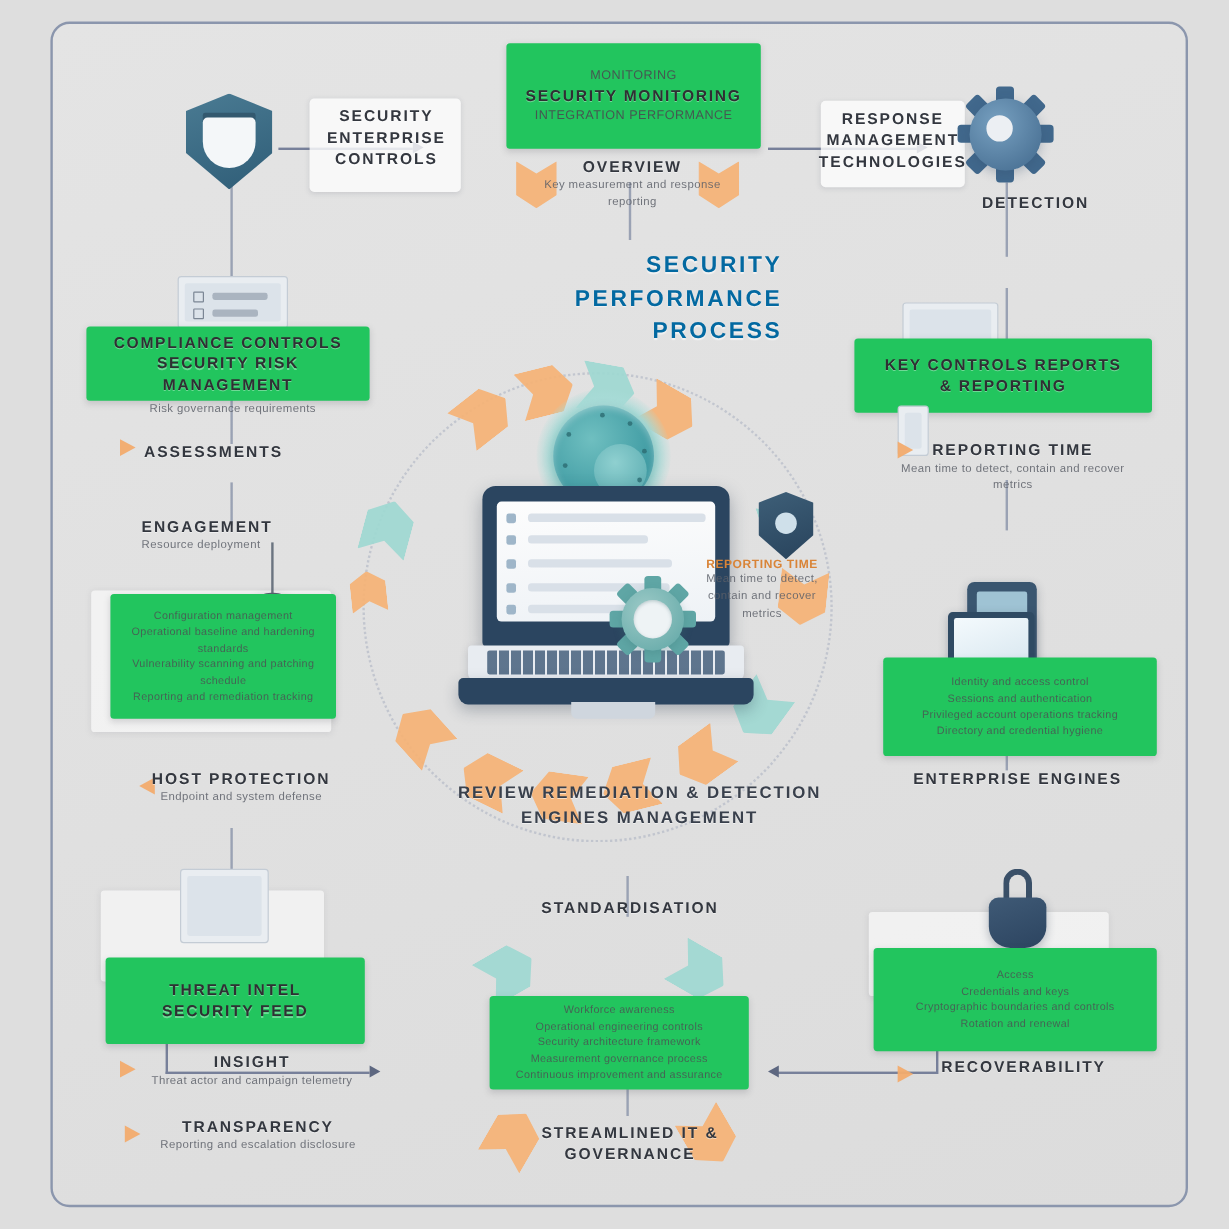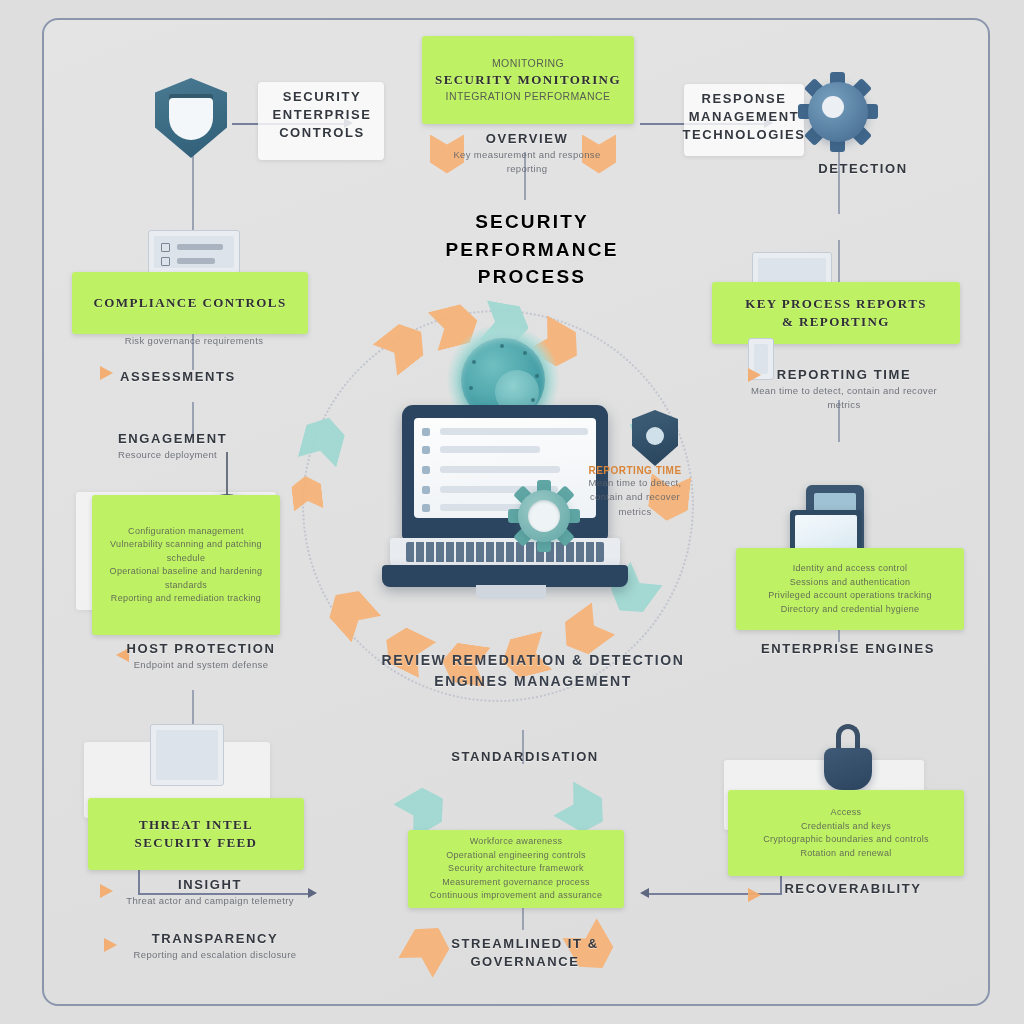--- a/index.html
+++ b/index.html
@@ -15,37 +15,36 @@
     position:absolute;
     left:42px; top:18px; width:948px; height:988px;
     border:2px solid #8b96ad;
     border-radius:16px;
     background:linear-gradient(160deg,#e4e4e4 0%, #e1e1e1 40%, #dcdcdc 100%);
   }
 
   
   .obox {
     position:absolute;
-    background:#bef264;
+    background:#22c55e;
     border-radius:3px;
     box-shadow:0 2px 5px rgba(90,90,100,.22);
     display:flex; flex-direction:column;
     align-items:center; justify-content:center;
     text-align:center;
     padding:6px 10px;
     color:#3b3b3b;
   }
   .obox .ln1 {
     font-weight:bold;
     letter-spacing:1.4px;
     font-size:13px;
     color:#2f2f33;
     text-shadow:0 1px 0 rgba(255,255,255,.35);
     line-height:1.35;
-    font-family:Liberation Serif, serif;
   }
   .obox .ln2 {
     font-size:10.5px;
     letter-spacing:.4px;
     color:#4a4a50;
     line-height:1.45;
     opacity:.88;
   }
   .obox .tiny {
     font-size:9px; letter-spacing:.3px; color:#4d4d52;
@@ -74,22 +73,22 @@
     position:absolute;
     background:rgba(253,253,253,.82);
     border-radius:4px;
     box-shadow:0 1px 4px rgba(100,105,120,.18);
   }
 
   
   #center-title {
     position:absolute;
     left:412px; top:208px; width:240px;
-    text-align:center;
-    color:#000000;
+    text-align:right;
+    color:#0369a1;
     font-weight:bold;
     font-size:19px;
     letter-spacing:2.2px;
     line-height:1.45;
     text-shadow:0 1px 1px rgba(255,255,255,.6);
   }
   #center-sub {
     position:absolute;
     left:378px; top:650px; width:310px;
     text-align:center;
@@ -504,20 +503,21 @@
 
 <div class="mon" style="left:148px;top:230px;width:92px;height:44px;">
   <div class="mon-in"></div>
   <div class="doc-chk" style="left:12px;top:12px;"></div>
   <div class="doc-chk" style="left:12px;top:26px;"></div>
   <div class="doc-line" style="left:28px;top:13px;width:46px;"></div>
   <div class="doc-line" style="left:28px;top:27px;width:38px;"></div>
 </div>
 <div class="obox" style="left:72px;top:272px;width:236px;height:62px;">
   <div class="ln1">COMPLIANCE CONTROLS</div>
+  <div class="ln1">SECURITY RISK MANAGEMENT</div>
 </div>
 <div class="cap" style="left:96px;top:334px;width:196px;">
   <div class="s">Risk governance requirements</div>
 </div>
 <div class="obul" style="left:100px;top:366px;"></div>
 <div class="cap" style="left:120px;top:368px;width:190px;text-align:left;">
   <div class="h">ASSESSMENTS</div>
 </div>
 <div class="cap" style="left:118px;top:430px;width:180px;text-align:left;">
   <div class="h">ENGAGEMENT</div>
@@ -528,24 +528,24 @@
 <div id="doc-l">
   <div class="doc-card"></div>
   <div class="doc-chk" style="left:10px;top:10px;"></div>
   <div class="doc-line" style="left:25px;top:11px;width:70px;"></div>
   <div class="doc-chk" style="left:10px;top:26px;"></div>
   <div class="doc-line" style="left:25px;top:27px;width:56px;"></div>
   <div class="doc-line" style="left:10px;top:46px;width:86px;"></div>
 </div>
 <div id="mouse-cord"></div>
 <div id="mouse-l"></div>
-<div class="obox" style="left:92px;top:495px;width:188px;height:140px;padding:8px;">
+<div class="obox" style="left:92px;top:495px;width:188px;height:104px;padding:8px;">
   <div class="tiny">Configuration management</div>
+  <div class="tiny">Operational baseline and hardening standards</div>
   <div class="tiny">Vulnerability scanning and patching schedule</div>
-  <div class="tiny">Operational baseline and hardening standards</div>
   <div class="tiny">Reporting and remediation tracking</div>
 </div>
 <div class="obulL" style="left:116px;top:648px;"></div>
 <div class="cap" style="left:106px;top:640px;width:190px;">
   <div class="h">HOST PROTECTION</div>
   <div class="s">Endpoint and system defense</div>
 </div>
 
 <div class="sheet" style="left:84px;top:742px;width:186px;height:76px;"></div>
 <div id="mon-bl" class="mon">
@@ -563,21 +563,21 @@
 <div class="obul" style="left:104px;top:938px;"></div>
 <div class="cap" style="left:122px;top:930px;width:186px;">
   <div class="h">TRANSPARENCY</div>
   <div class="s">Reporting and escalation disclosure</div>
 </div>
 
 <div class="mon" style="left:752px;top:252px;width:80px;height:42px;">
   <div class="mon-in"></div>
 </div>
 <div class="obox" style="left:712px;top:282px;width:248px;height:62px;">
-  <div class="ln1">KEY PROCESS REPORTS</div>
+  <div class="ln1">KEY CONTROLS REPORTS</div>
   <div class="ln1">&amp; REPORTING</div>
 </div>
 <div class="mon" style="left:748px;top:338px;width:26px;height:42px;">
   <div class="mon-in"></div>
 </div>
 <div class="obul" style="left:748px;top:368px;"></div>
 <div class="cap" style="left:744px;top:366px;width:200px;">
   <div class="h">REPORTING TIME</div>
   <div class="s">Mean time to detect, contain and recover metrics</div>
 </div>

